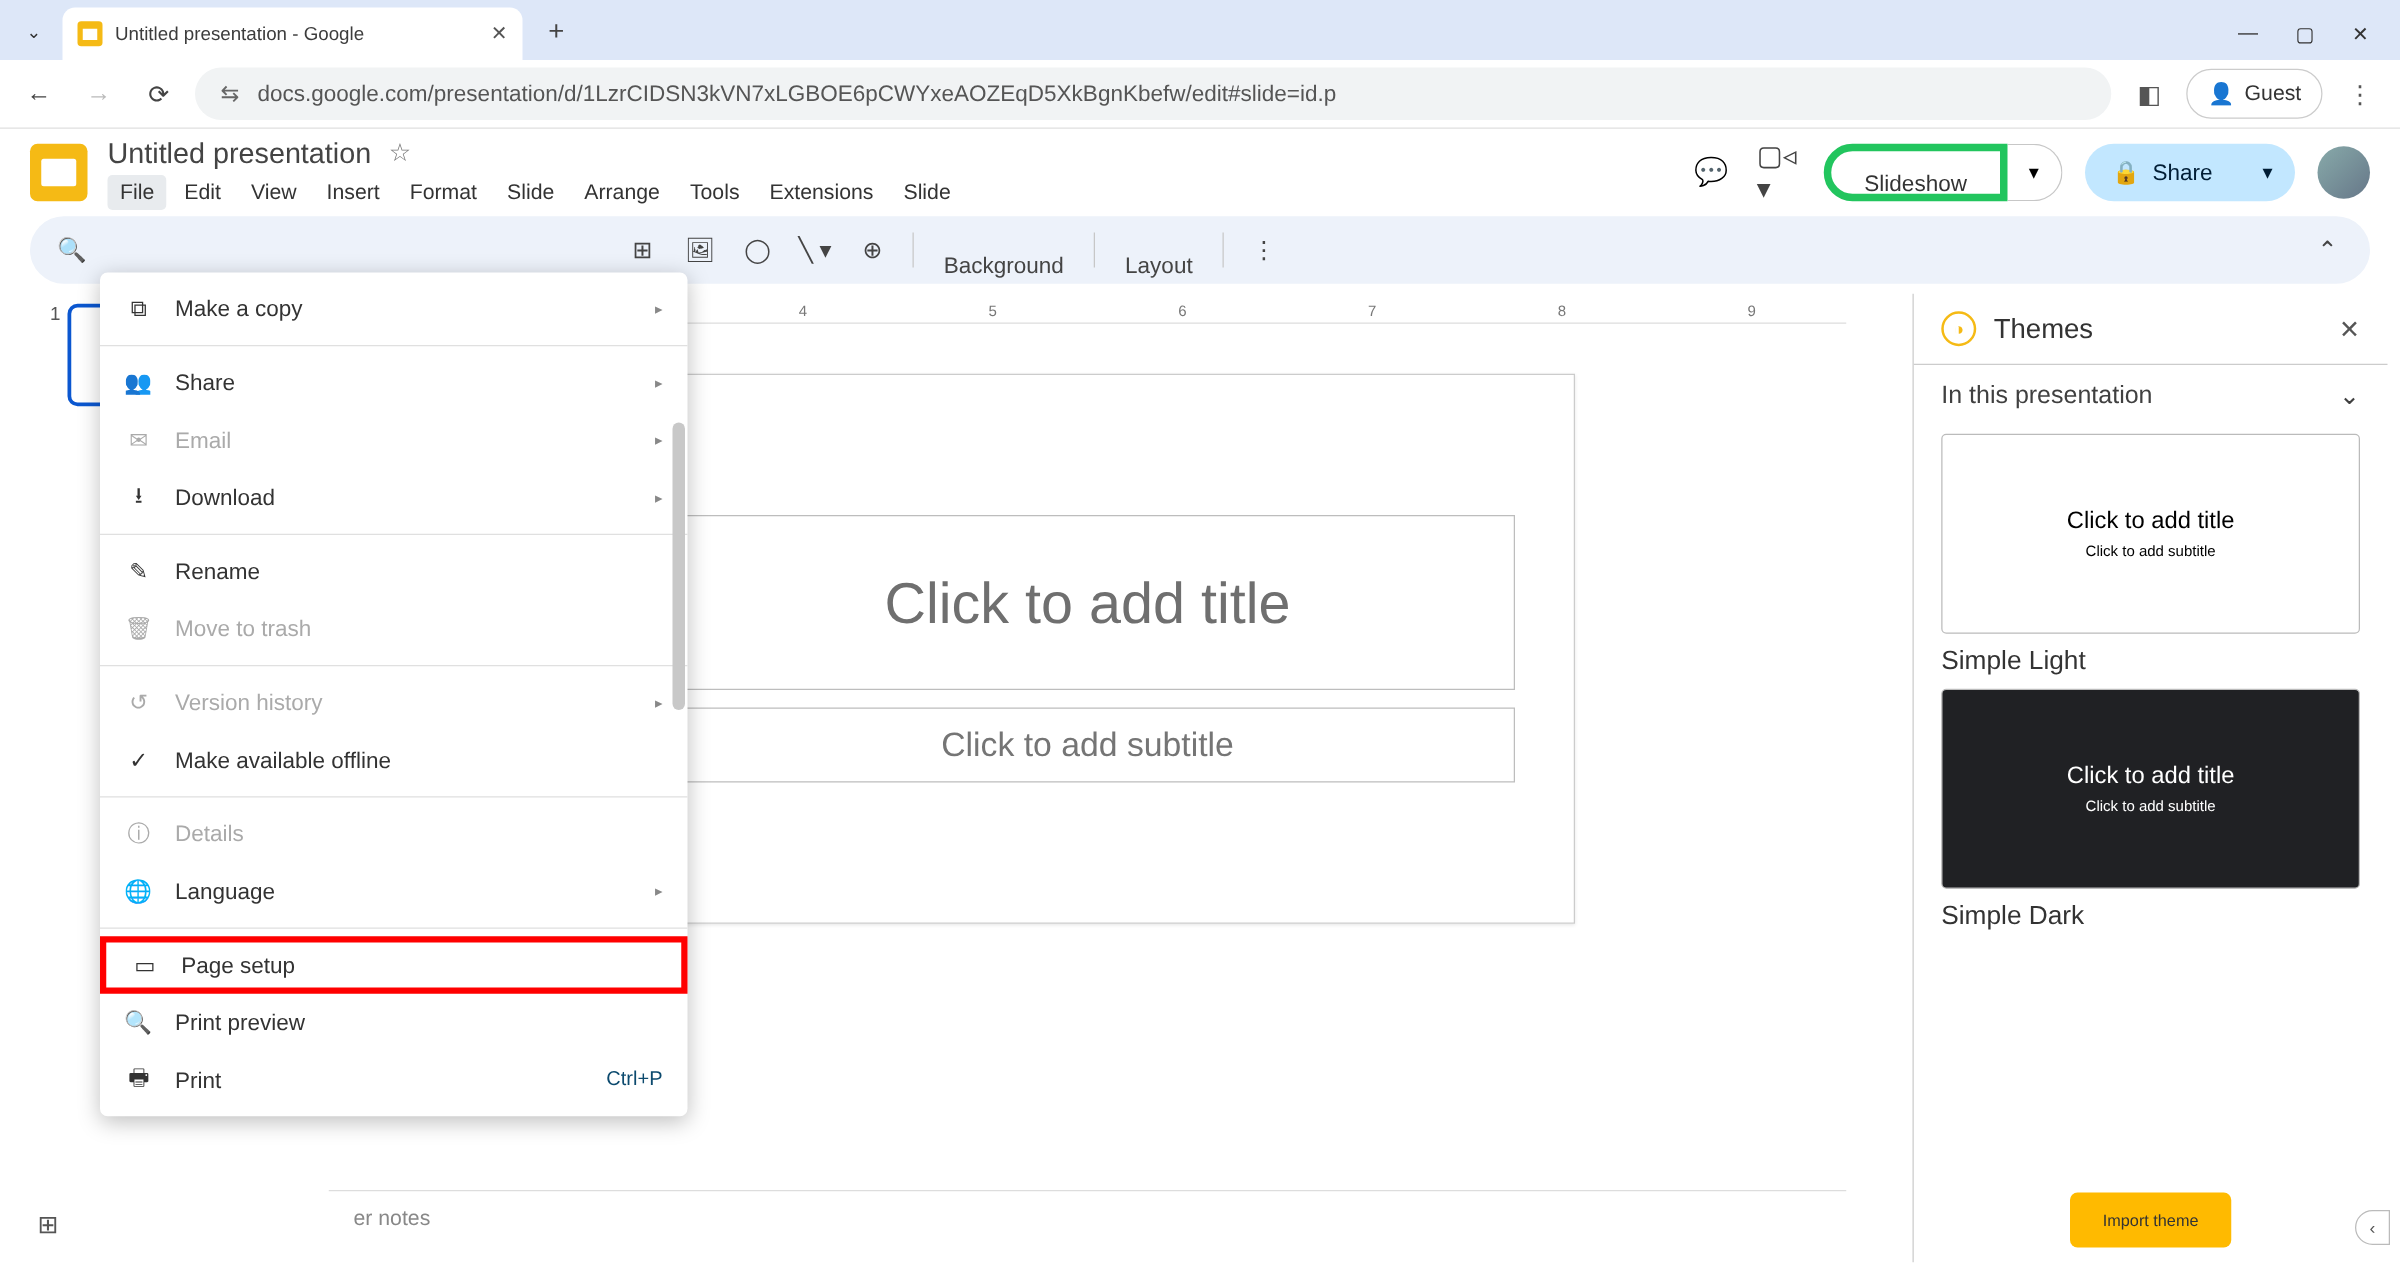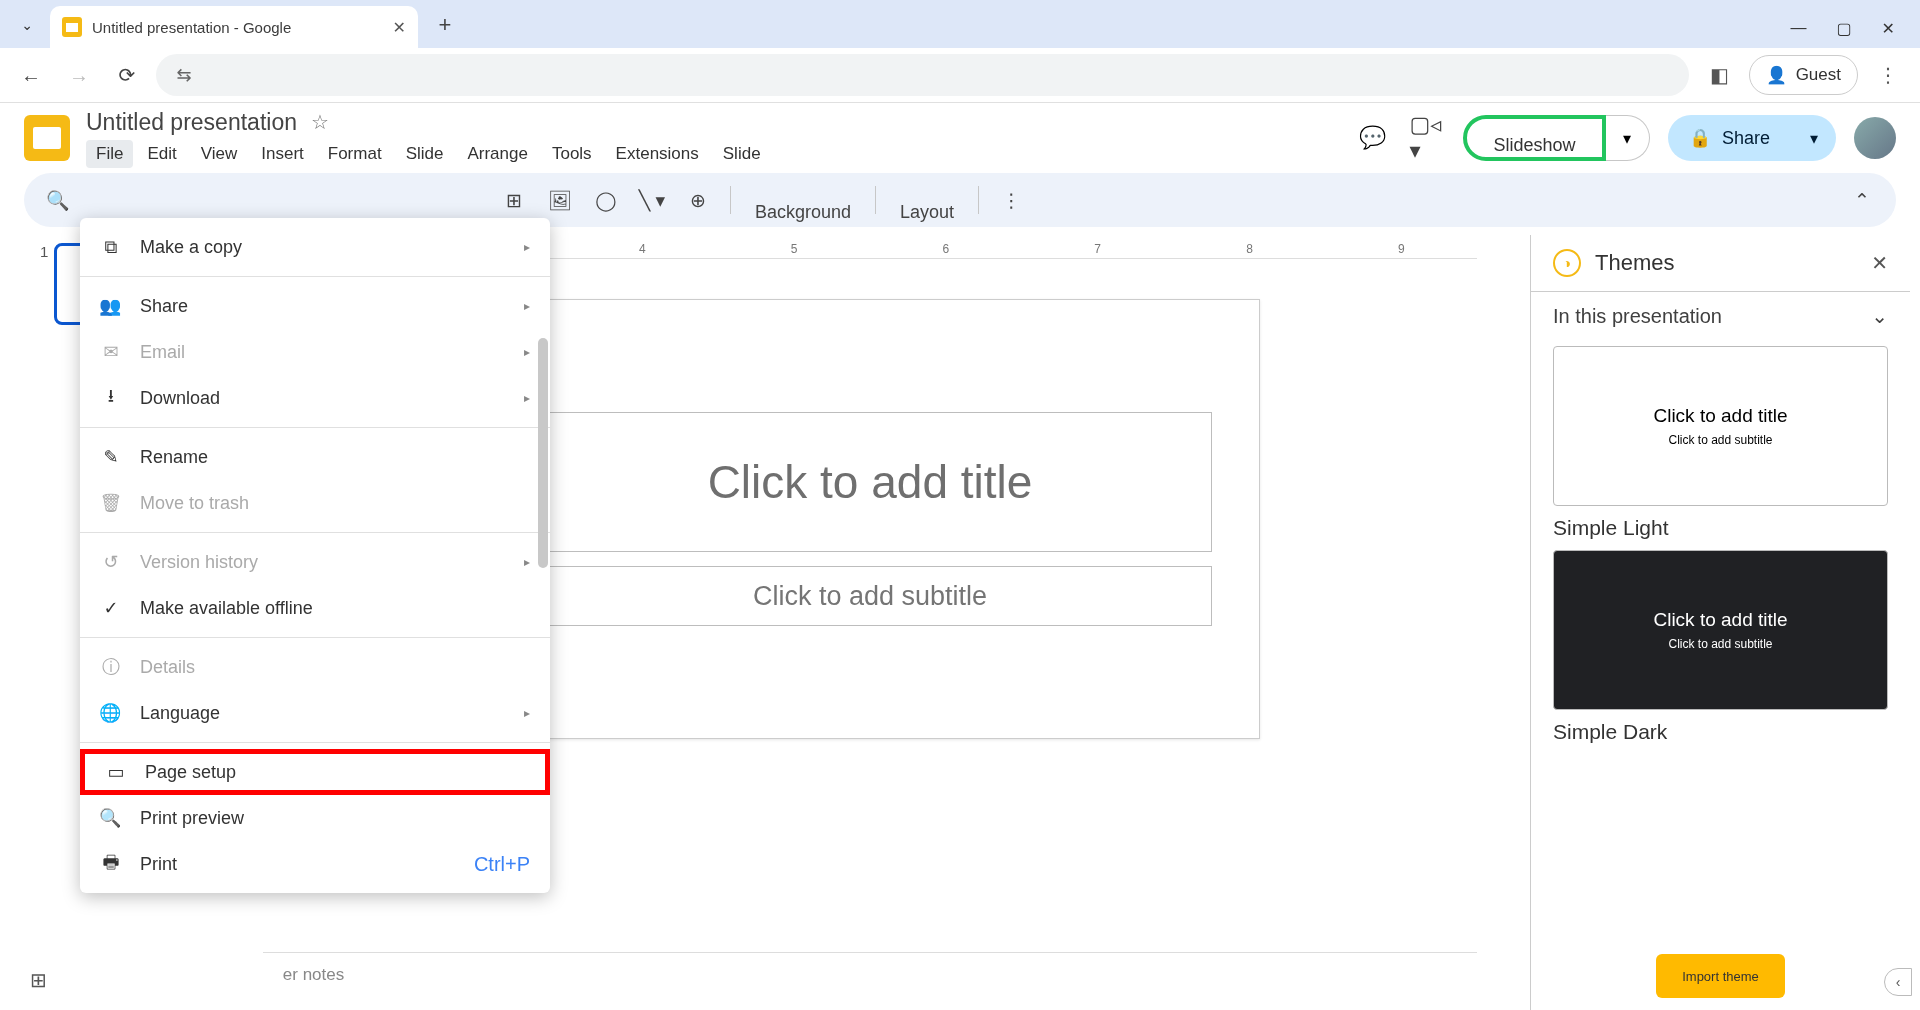--- a/index.html
+++ b/index.html
@@ -30,21 +30,21 @@
   .slides-logo::after { content:''; width:28px; height:22px; background:#fff; border-radius:2px; }
   .doc-info { display:flex; flex-direction:column; gap:2px; flex:1; }
   .doc-title-row { display:flex; align-items:center; gap:14px; }
   .doc-title { font-size:23px; color:#444; }
   .star { font-size:20px; color:#777; }
   .menu-bar { display:flex; gap:4px; margin-top:2px; }
   .menu-item { padding: 4px 10px; font-size:17px; color:#333; border-radius:4px; }
   .menu-item.active { background:#e8ebee; }
   .header-right { display:flex; align-items:center; gap:18px; }
   .hr-icon { width:36px; height:36px; display:flex; align-items:center; justify-content:center; font-size:22px; color:#444; }
-  .slideshow-btn { height:46px; border:4px solid #22c55e; background:transparent; border-radius:23px 0 0 23px; padding:16px 26px; font-size:18px; color:#333; }
+  .slideshow-btn { height:46px; border:6px solid #22c55e; background:transparent; border-radius:23px 0 0 23px; padding:16px 26px; font-size:18px; color:#333; }
   .slideshow-drop { height:46px; width:44px; border:1px solid #c7c7c7; border-left:none; border-radius:0 23px 23px 0; display:flex; align-items:center; justify-content:center; }
   .share-btn { height:46px; border-radius:23px 0 0 23px; background:#c2e7ff; display:flex; align-items:center; padding:0 22px; gap:10px; font-size:18px; color:#001d35; }
   .share-drop { height:46px; width:44px; background:#c2e7ff; border-radius:0 23px 23px 0; display:flex; align-items:center; justify-content:center; color:#001d35; }
   .avatar { width:42px; height:42px; border-radius:50%; background:linear-gradient(135deg,#8aa 0%,#678 100%); }
 
   
   .toolbar { height:54px; margin:0 24px 0 24px; background:#edf2fa; border-radius:27px; display:flex; align-items:center; padding:0 16px; gap:10px; position:relative; }
   .tb-btn { width:36px; height:36px; display:flex; align-items:center; justify-content:center; font-size:19px; color:#444; position:relative; }
   .tb-sep { width:1px; height:28px; background:#c7c7c7; margin:0 4px; }
   .tb-text { padding:0 10px; font-size:18px; color:#444;margin-top:24px; }
@@ -81,21 +81,21 @@
   .bottom-left { position:absolute; left:30px; bottom:18px; font-size:20px; color:#555; }
   .bottom-right-fab { position:absolute; right:8px; bottom:14px; width:28px; height:28px; border:1px solid #bbb; border-radius:14px 0 0 14px; display:flex; align-items:center; justify-content:center; font-size:14px; color:#555; background:#fff; }
 
   
   .dropdown { position:absolute; top:218px; left:80px; width:470px; background:#fff; box-shadow:0 4px 18px rgba(0,0,0,0.25); border-radius:6px; padding:6px 0; z-index:100; }
   .dd-item { height:46px; display:flex; align-items:center; padding:0 20px; gap:18px; font-size:18px; color:#333; position:relative; }
   .dd-item.disabled { color:#aaa; }
   .dd-icon { width:22px; height:22px; display:flex; align-items:center; justify-content:center; font-size:18px; color:inherit; }
   .dd-arrow { margin-left:auto; font-size:12px; color:#888; }
   .dd-divider { height:1px; background:#e0e0e0; margin:6px 0; }
-  .dd-shortcut { margin-left:auto; font-size:20px; color:#3b82f6; }
+  .dd-shortcut { margin-left:auto; font-size:16px; color:#0c4a6e; }
   .highlight-box { border:5px solid red; }
   .dd-scrollbar { position:absolute; right:2px; top:120px; width:10px; height:230px; background:#c8c8c8; border-radius:5px; }
 </style>
 </head>
 <body>
 
 <div class="browser-toolbar">
   <div class="tab-dropdown">⌄</div>
   <div class="browser-tab">
     <span class="favicon"></span>
@@ -109,20 +109,21 @@
     <span>✕</span>
   </div>
 </div>
 
 <div class="addr-bar">
   <div class="nav-btn">←</div>
   <div class="nav-btn disabled">→</div>
   <div class="nav-btn">⟳</div>
   <div class="url-box">
     <span class="url-icon">⇆</span>
+    <span>docs.google.com/presentation/d/1LzrCIDSN3kVN7xLGBOE6pCWYxeAOZEqD5XkBgnKbefw/edit#slide=id.p</span>
   </div>
   <div class="side-panel-btn">◧</div>
   <div class="guest-chip">
     <span>👤</span>
     <span>Guest</span>
   </div>
   <div class="side-panel-btn">⋮</div>
 </div>
 
 <div class="slides-header">

